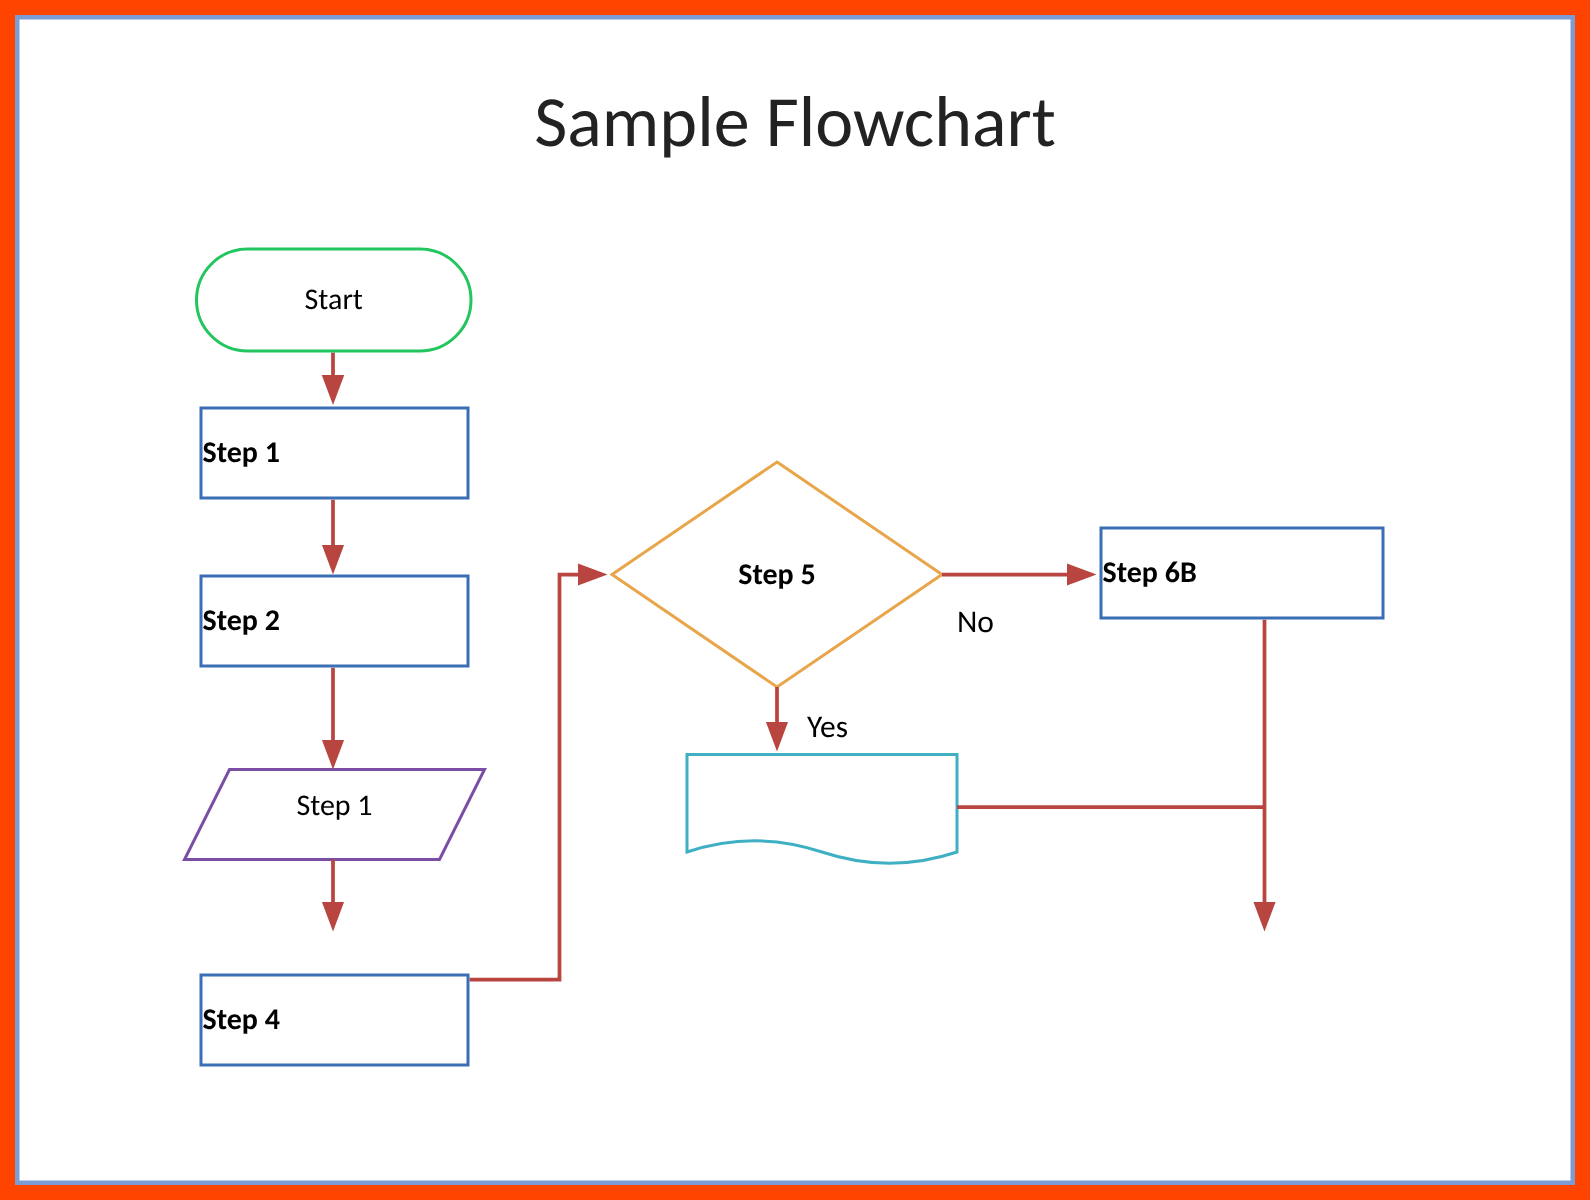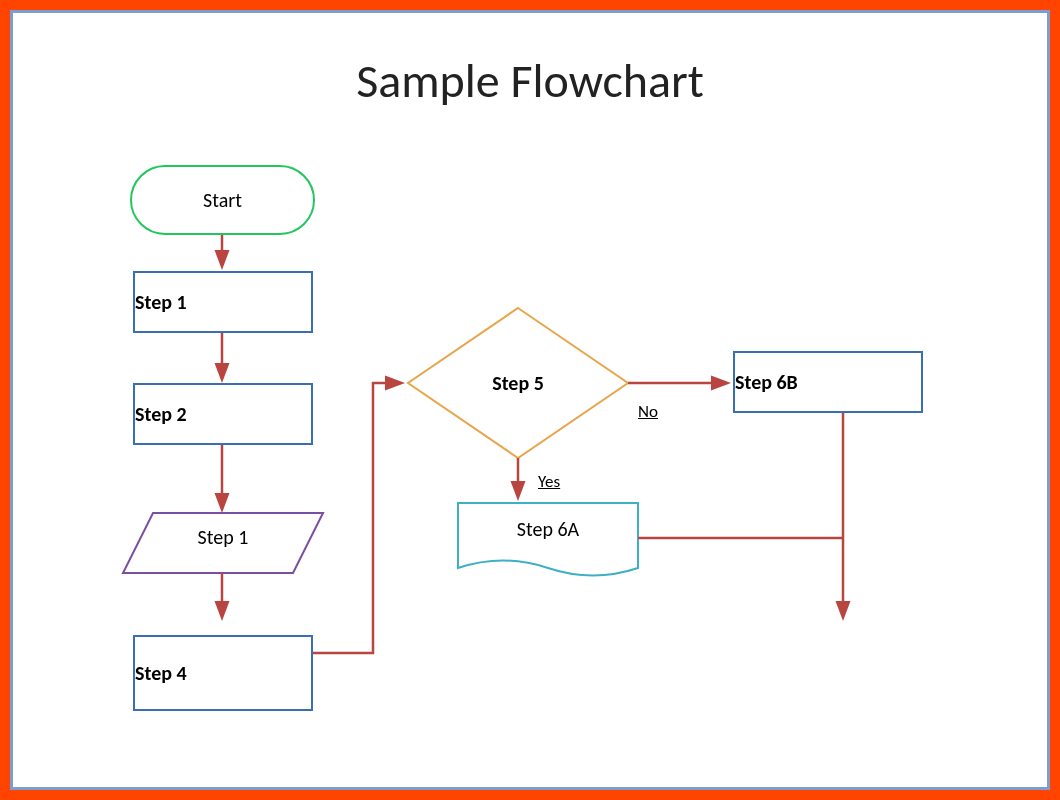--- a/index.html
+++ b/index.html
@@ -49,23 +49,22 @@
     .rect {
       position: absolute;
       border: 2px solid #3b6fb4;
       background: #fff;
       display: flex;
       align-items: center;
       font-weight: bold;
     }
     .branch-label {
       position: absolute;
-      font-size: 17px;
+      font-size: 21px;
       color: #000;
-      text-decoration: underline;
     }
   </style>
 </head>
 <body>
 
 <div class="frame-blue">
   <div class="title">Sample Flowchart</div>
 
   <div class="canvas">
 
@@ -110,31 +109,28 @@
     </div>
 
     <div class="rect" style="left:120px;top:370px;width:180px;height:62px">
       <span class="shape-label">Step 2</span>
     </div>
 
     <div style="position:absolute;left:130px;top:512px;width:160px;text-align:center">
       <span class="shape-label">Step 1</span>
     </div>
 
-    <div class="rect" style="left:120px;top:622px;width:180px;height:76px">
+    <div class="rect" style="left:120px;top:636px;width:180px;height:62px">
       <span class="shape-label">Step 4</span>
     </div>
 
     <div style="position:absolute;left:445px;top:358px;width:120px;text-align:center">
       <span class="shape-label" style="font-weight:600">Step 5</span>
     </div>
 
-    <div style="position:absolute;left:455px;top:504px;width:160px;text-align:center">
-      <span class="shape-label">Step 6A</span>
-    </div>
 
     <div class="rect" style="left:720px;top:338px;width:190px;height:62px">
       <span class="shape-label">Step 6B</span>
     </div>
 
 
     <div class="branch-label" style="left:625px;top:388px">No</div>
     <div class="branch-label" style="left:525px;top:458px">Yes</div>
 
   </div>

